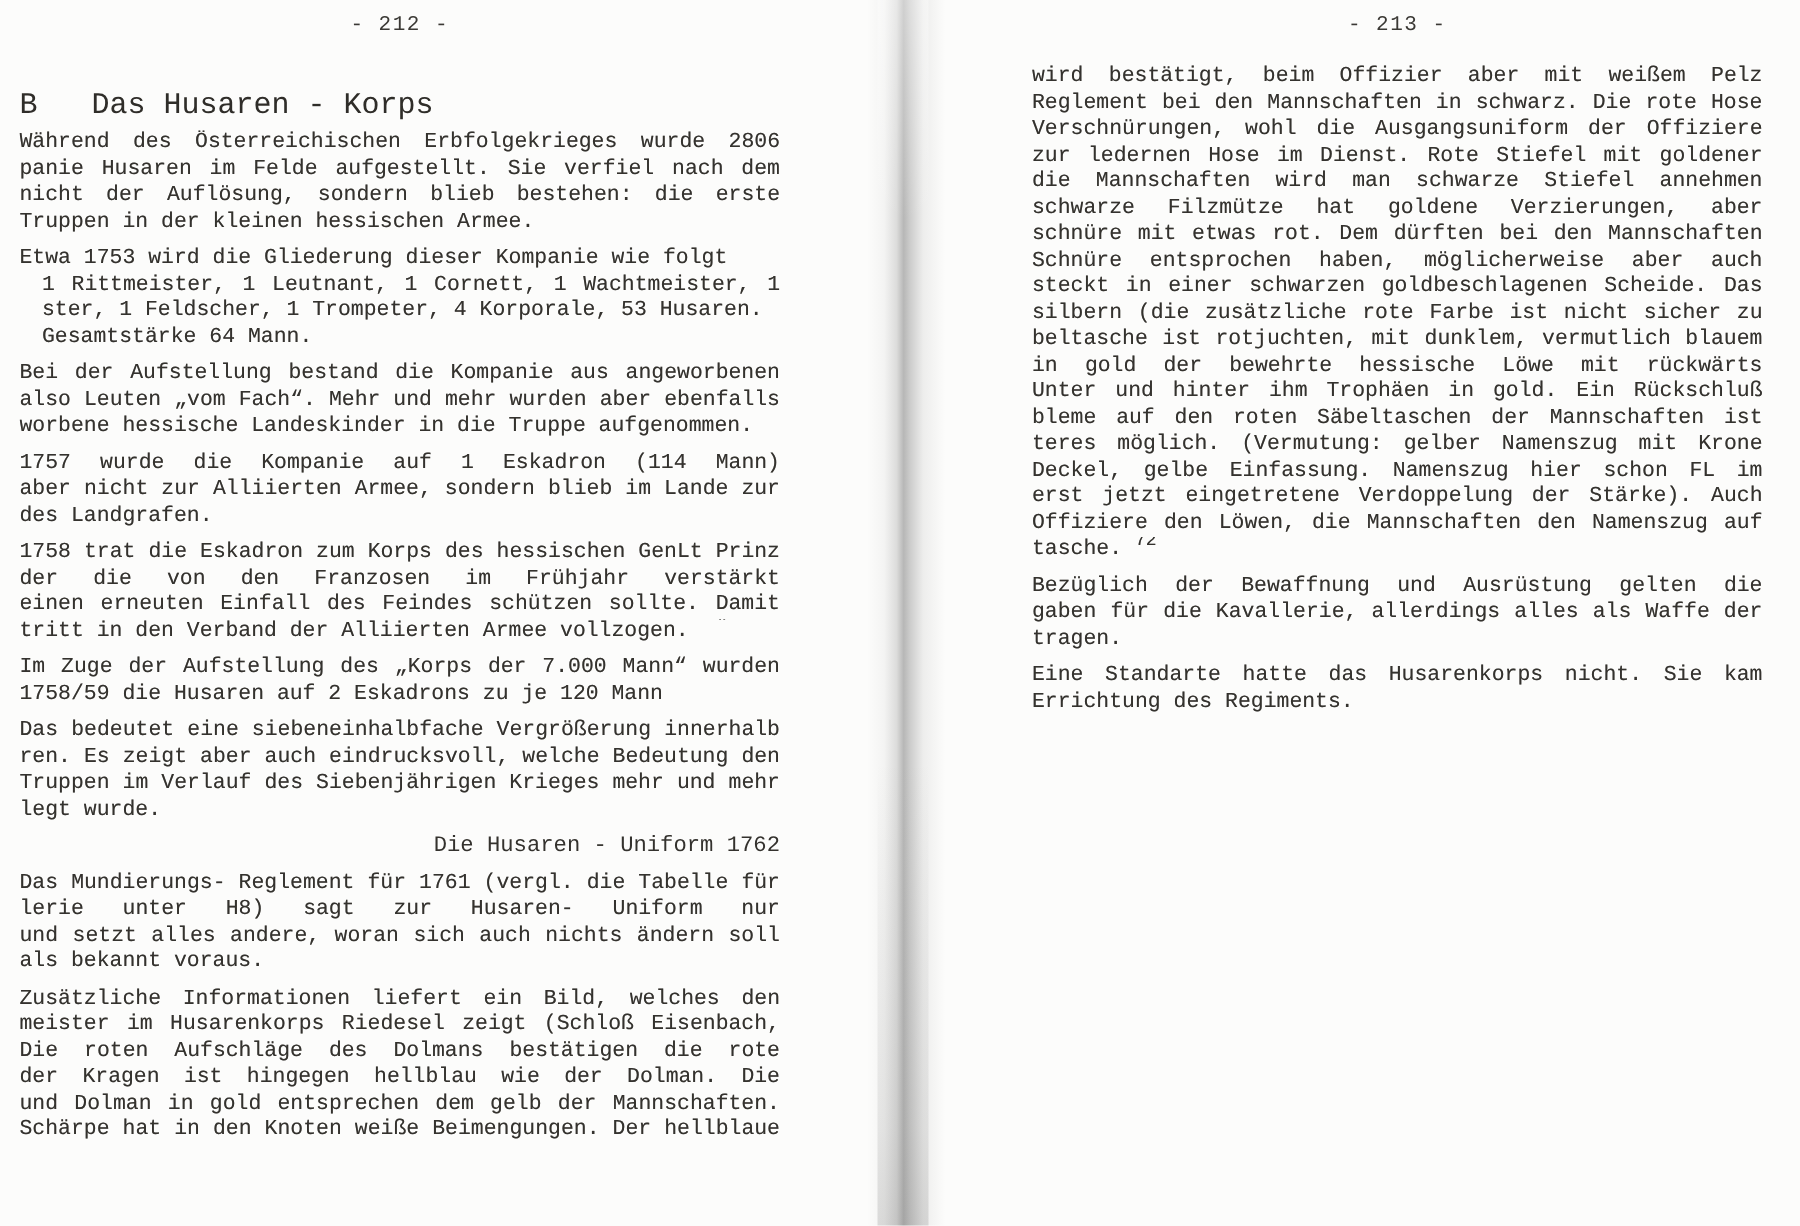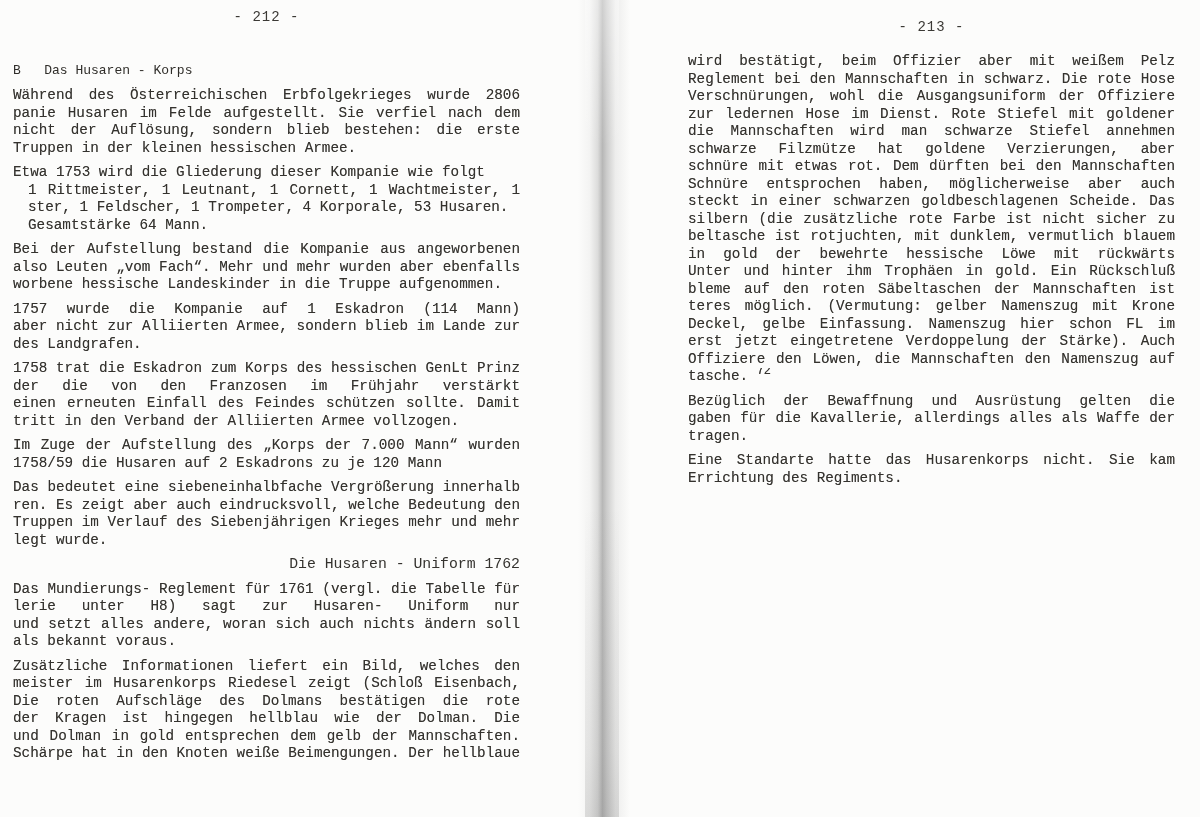--- a/index.html
+++ b/index.html
@@ -15,25 +15,25 @@
   }
   .spread{position:relative;width:1041px;height:817px;background:var(--paper);font-family:Liberation Mono, monospace;}
   .page{position:absolute;top:8px;}
   .page-left{left:13px;width:507px;}
   .page-right{left:688px;width:487px;}
   .page-header{
     text-align:center;font-size:14px;line-height:18px;
     letter-spacing:1px;color:#3b3935;
   }
   .page-left .page-header{margin-bottom:36px;}
-  .page-right .page-header{margin-bottom:17px;margin-top:10px;}
+  .page-right .page-header{margin-bottom:17px;}
   .page-body{font-size:14.3px;}
   .block{margin:0 0 7px 0;}
   .heading{
-    font-size:13px;line-height:18px;height:18px;
+    font-size:20px;line-height:18px;height:18px;
     white-space:pre-wrap;margin-bottom:7px;color:#2f2d29;
   }
   .subheading{
     font-size:14.8px;line-height:17.5px;height:17.5px;margin-bottom:7px;text-align:right;
   }
   .paragraph{margin-bottom:7px;}
   .line{
     height:17.5px;line-height:17.5px;overflow:hidden;
     white-space:normal;
     text-shadow:0 0 0.4px rgba(50,48,44,0.45);

